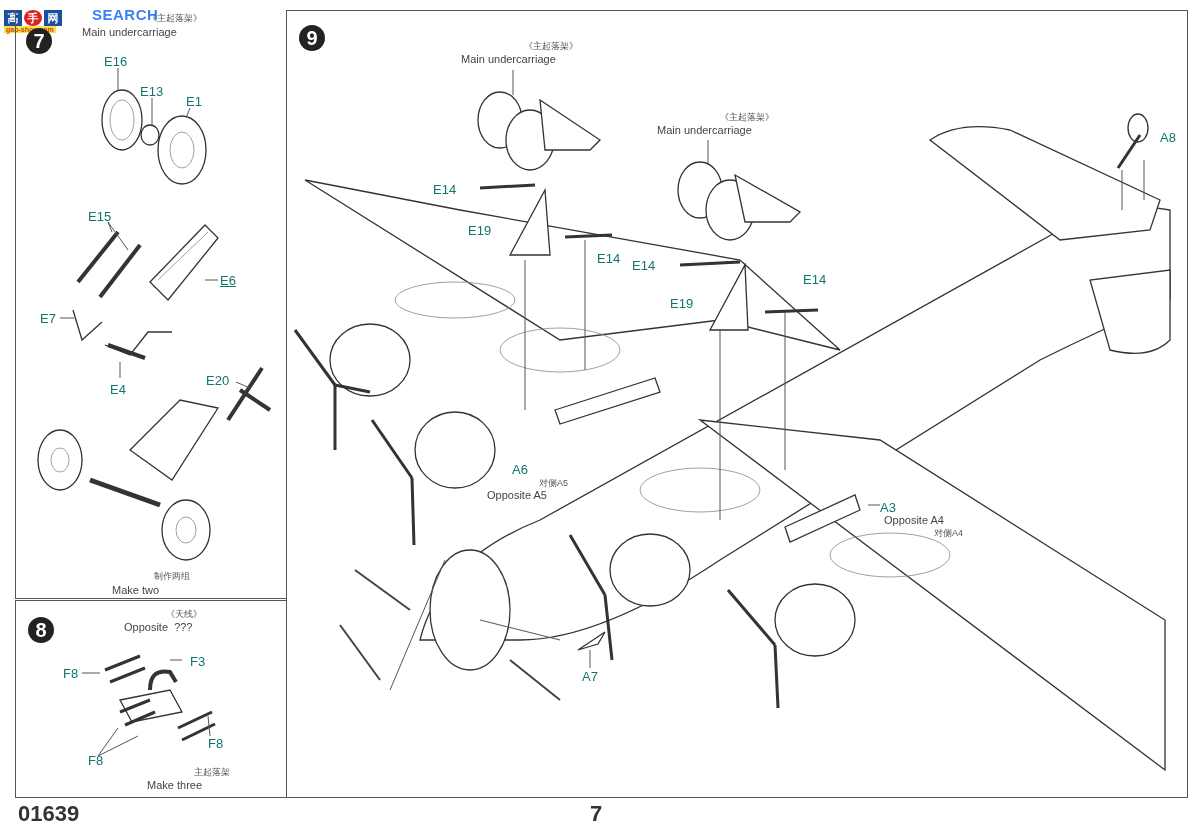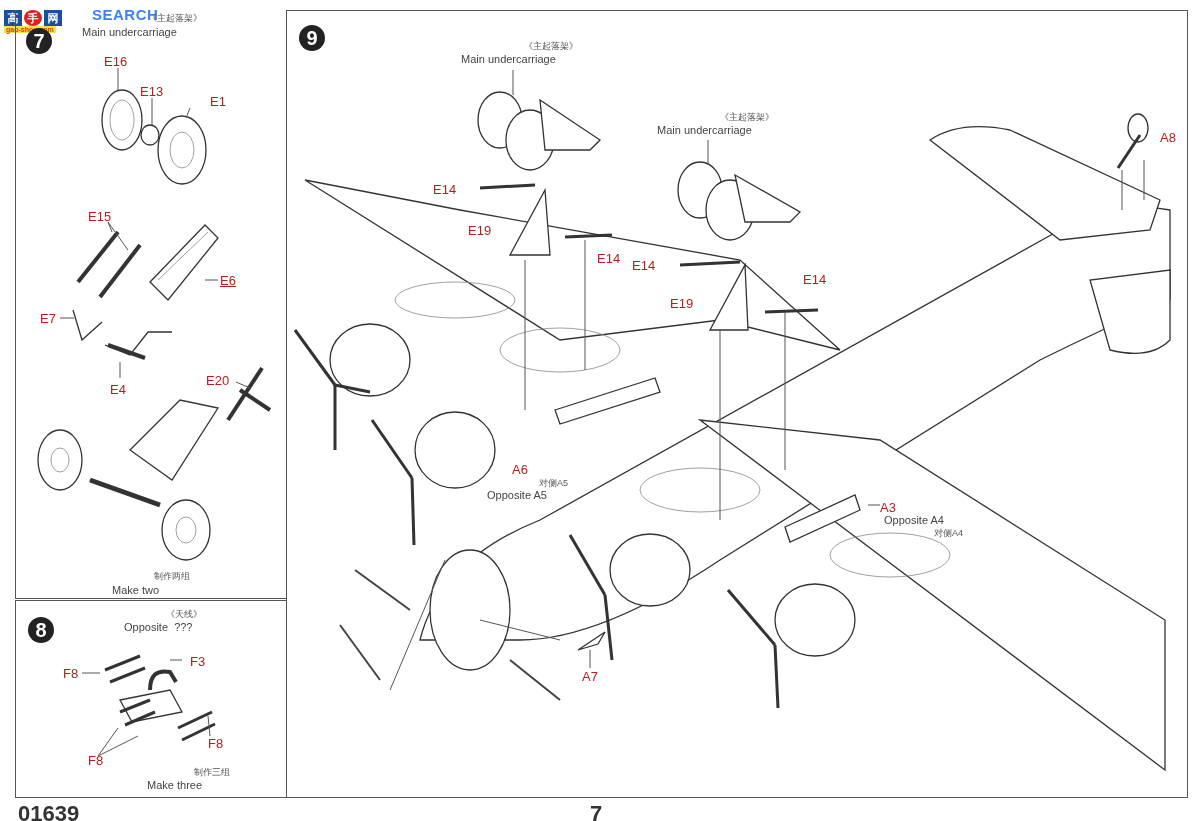--- a/index.html
+++ b/index.html
@@ -1,18 +1,18 @@
 <!DOCTYPE html>
 <html><head>
 <meta charset="utf-8">
 <style>
   html,body{margin:0;padding:0;background:#fff;}
   body{width:1200px;height:821px;position:relative;overflow:hidden;font-family:"Liberation Sans",sans-serif;color:#333;}
   .frame{position:absolute;border:1.5px solid #555;}
-  .lbl{position:absolute;font-size:13px;color:#b91c1c;white-space:nowrap;line-height:1;}
+  .lbl{position:absolute;font-size:13px;color:#0f766e;white-space:nowrap;line-height:1;}
   .cn{position:absolute;font-size:9px;color:#555;white-space:nowrap;line-height:1;margin-left:36px;}
   .cap{position:absolute;font-size:11px;color:#444;white-space:nowrap;line-height:1;}
   .step{position:absolute;width:26px;height:26px;border-radius:50%;background:#222;color:#fff;font-weight:bold;font-size:20px;display:flex;align-items:center;justify-content:center;}
   svg{position:absolute;left:0;top:0;}
   .ln{stroke:#555;stroke-width:1;fill:none;}
   .part{stroke:#333;stroke-width:1.3;fill:#fff;}
   .thin{stroke:#888;stroke-width:0.8;fill:none;}
   .logo{position:absolute;left:4px;top:6px;height:24px;display:flex;align-items:center;gap:2px;}
   .logo .blk{width:18px;height:16px;background:#1a4fa0;color:#fff;font-size:11px;display:flex;align-items:center;justify-content:center;font-weight:bold;}
   .logo .red{background:#d22;border-radius:50%;}
@@ -160,37 +160,37 @@
 
     <line class="ln" x1="880" y1="505" x2="868" y2="505"></line>
   </g>
 </svg>
 
 <div class="step" style="left:26px;top:28px;">7</div>
 <div class="cn" style="left:112px;top:14px;">《主起落架》</div>
 <div class="cap" style="left:82px;top:27px;">Main undercarriage</div>
 <div class="lbl" style="left:104px;top:55px;">E16</div>
 <div class="lbl" style="left:140px;top:85px;">E13</div>
-<div class="lbl" style="left:186px;top:95px;margin-left:24px;">E1</div>
+<div class="lbl" style="left:186px;top:95px;">E1</div>
 <div class="lbl" style="left:88px;top:210px;">E15</div>
 <div class="lbl" style="left:220px;top:274px;text-decoration:underline;">E6</div>
 <div class="lbl" style="left:40px;top:312px;">E7</div>
 <div class="lbl" style="left:110px;top:383px;">E4</div>
 <div class="lbl" style="left:206px;top:374px;">E20</div>
 <div class="cn" style="left:118px;top:572px;">制作两组</div>
 <div class="cap" style="left:112px;top:585px;text-align:center;">Make two</div>
 
 <div class="step" style="left:28px;top:617px;">8</div>
 <div class="cn" style="left:130px;top:610px;">《天线》</div>
 <div class="cap" style="left:124px;top:622px;white-space:pre;">Opposite  ???</div>
 <div class="lbl" style="left:63px;top:667px;">F8</div>
 <div class="lbl" style="left:190px;top:655px;text-align:right;">F3</div>
 <div class="lbl" style="left:208px;top:737px;">F8</div>
 <div class="lbl" style="left:88px;top:754px;">F8</div>
-<div class="cn" style="left:158px;top:768px;">制作三组</div>
+<div class="cn" style="left:158px;top:768px;">主起落架</div>
 <div class="cap" style="left:147px;top:780px;">Make three</div>
 
 <div class="step" style="left:299px;top:25px;">9</div>
 <div class="cn" style="left:488px;top:42px;">《主起落架》</div>
 <div class="cap" style="left:461px;top:54px;">Main undercarriage</div>
 <div class="cn" style="left:684px;top:113px;">《主起落架》</div>
 <div class="cap" style="left:657px;top:125px;">Main undercarriage</div>
 <div class="lbl" style="left:433px;top:183px;">E14</div>
 <div class="lbl" style="left:468px;top:224px;">E19</div>
 <div class="lbl" style="left:597px;top:252px;">E14</div>

